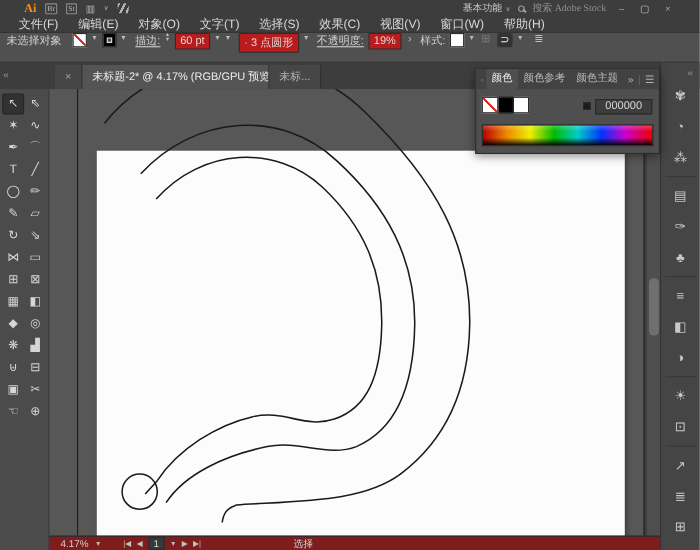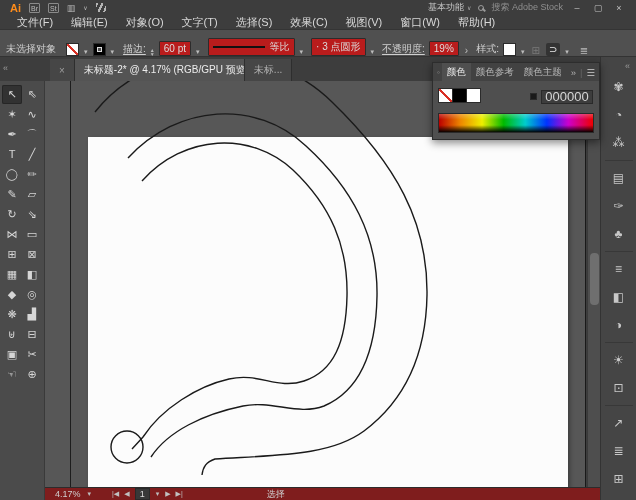--- a/index.html
+++ b/index.html
@@ -2,41 +2,41 @@
 <html><head>
 <meta charset="utf-8">
 <style>
   * { margin:0; padding:0; box-sizing:border-box; }
   html,body { width:636px; height:500px; overflow:hidden; }
   body { font-family:"Liberation Sans","DejaVu Sans",sans-serif; background:#3d3d3d; position:relative;
          -webkit-font-smoothing:antialiased; }
   .abs { position:absolute; }
 
   
-  #titlebar { left:0; top:0; width:636px; height:15px; background:#3d3d3d; display:flex; align-items:center; gap:8px; padding:0 10px; }
+  #titlebar { left:0; top:0; width:636px; height:15px; background:#3d3d3d; display:flex; align-items:center; gap:8px; padding:0 22px;font-family:Liberation Serif, serif; }
   #ai-logo { color:#ff8c1a; font-weight:bold; font-size:11px; letter-spacing:0; }
   .chip { font-size:7px; color:#bbb; border:1px solid #8a8a8a; padding:0 1px; height:10px; line-height:9px; border-radius:1px; }
   .tiny-ic { color:#b5b5b5; font-size:9px; line-height:10px; }
   .slant-icon { display:inline-block; width:10px; height:9px;
       background:repeating-linear-gradient(115deg,#b5b5b5 0 2px,transparent 2px 5px); }
   #titlebar-right { margin-left:auto; display:flex; align-items:center; gap:7px; }
   #workspace-switcher { color:#c9c9c9; font-size:9px; display:flex; gap:3px; align-items:center; }
   .mag { width:6px; height:6px; border:1.5px solid #9a9a9a; border-radius:50%; position:relative; display:inline-block; }
   .mag::after { content:''; position:absolute; width:4px; height:1.5px; background:#9a9a9a; right:-3px; bottom:-1px; transform:rotate(45deg); }
   #search-text { color:#8f8f8f; font-size:9px; }
   .winbtn { color:#c0c0c0; font-size:9px; width:14px; text-align:center; }
 
   
   #menubar { left:0; top:15px; width:636px; height:15px; background:#3d3d3d; border-bottom:1px solid #343434;
              display:flex; align-items:center; gap:0; padding-left:8px; }
   .menu-item { color:#d8d8d8; font-size:11px; padding:0 9px; line-height:15px; }
 
   
   #optionsbar { left:0; top:30px; width:636px; height:27px; background:#505050; border-bottom:1px solid #333;
-                display:flex; align-items:flex-end; gap:4px; padding:0 6px; color:#cfcfcf; font-size:10px; white-space:nowrap; }
+                display:flex; align-items:flex-start; gap:4px; padding:0 6px; color:#cfcfcf; font-size:10px; white-space:nowrap; }
   .sw { width:13px; height:13px; border:1px solid #2b2b2b; background:#fff; position:relative; flex:0 0 auto; }
   .sw.none::after { content:''; position:absolute; inset:0;
       background:linear-gradient(to top right,transparent 44%,#d93025 44%,#d93025 56%,transparent 56%); }
   .sw.strokeproxy { background:#4f4f4f; box-shadow:inset 0 0 0 3px #000, inset 0 0 0 4px #ddd; }
   .caret { color:#bdbdbd; font-size:7px; padding:0 1px; }
   .ulabel { text-decoration:underline; text-underline-offset:2px; }
   .field { background:#b91c1c; border:1px solid #2c2c2c; color:#dcdcdc; font-size:10px; padding:1px 4px; border-radius:1px; }
   .stepper { display:inline-flex; flex-direction:column; font-size:5px; color:#bbb; line-height:4px; }
   .profile-box { display:inline-flex; align-items:center; gap:5px; }
   .profile-line { display:inline-block; width:52px; height:2px; background:#111; }
@@ -85,21 +85,21 @@
   #cp-header-right .bar { color:#666; }
   #cp-body { position:relative; height:59px; }
   .cp-sw { position:absolute; top:7px; width:15px; height:15px; border:1px solid #2b2b2b; }
   #cp-sw-none { left:5px; background:#fff; z-index:3; }
   #cp-sw-none::after { content:''; position:absolute; inset:0;
       background:linear-gradient(to top right,transparent 44%,#d93025 44%,#d93025 56%,transparent 56%); }
   #cp-sw-black { left:19px; background:#000; z-index:2; }
   #cp-sw-white { left:33px; background:#fff; z-index:1; }
   #cp-hex-dot { position:absolute; right:62px; top:12px; width:7px; height:7px; background:#1a1a1a; border:1px solid #2a2a2a; }
   #cp-hex { position:absolute; right:6px; top:9px; width:52px; height:14px; background:#3d3d3d; border:1px solid #2a2a2a;
-            color:#d5d5d5; font-size:13px; line-height:12px; text-align:center; }
+            color:#d5d5d5; font-size:10px; line-height:12px; text-align:center; }
   #cp-spectrum { position:absolute; left:5px; right:5px; top:32px; height:20px; border:1px solid #2a2a2a;
       background:
         linear-gradient(to bottom, rgba(255,255,255,.25) 0%, rgba(0,0,0,0) 30%, rgba(0,0,0,0) 62%, rgba(0,0,0,.95) 100%),
         linear-gradient(to right,#b00 0%,#e80 14%,#ee0 28%,#0b0 42%,#0cc 56%,#03f 70%,#c0c 84%,#e00 100%); }
 
   
   #statusbar { left:45px; top:487px; width:555px; height:13px; background:#7f1d1d; border-top:1px solid #2c2c2c;
                display:flex; align-items:center; gap:6px; padding:0 10px; font-size:9px; color:#cfcfcf; }
   #statusbar .navgrp { display:flex; align-items:center; gap:5px; color:#c0c0c0; }
   #artboard-nav-field { background:#383838; border:1px solid #2a2a2a; padding:0 4px; color:#ddd; }
@@ -146,24 +146,20 @@
   <span class="caret">▾</span>
   <span class="sw strokeproxy"></span>
   <span class="caret">▾</span>
   <span class="ulabel" style="margin-left:4px">描边:</span>
   <span class="stepper">
     <span>▲</span>
       <span>▼</span>
   </span>
   <span class="field">60 pt</span>
   <span class="caret">▾</span>
-  <span class="field profile-box" style="margin-left:3px">
-    <span class="profile-line"></span>
-    <span>等比</span>
-  </span>
   <span class="caret">▾</span>
   <span class="field" style="margin-left:3px">· 3 点圆形</span>
   <span class="caret">▾</span>
   <span class="ulabel" style="margin-left:3px">不透明度:</span>
   <span class="field">19%</span>
   <span class="opt-icon">›</span>
   <span style="margin-left:2px">样式:</span>
   <span class="sw"></span>
   <span class="caret">▾</span>
   <span class="opt-icon dim">⊞</span>

